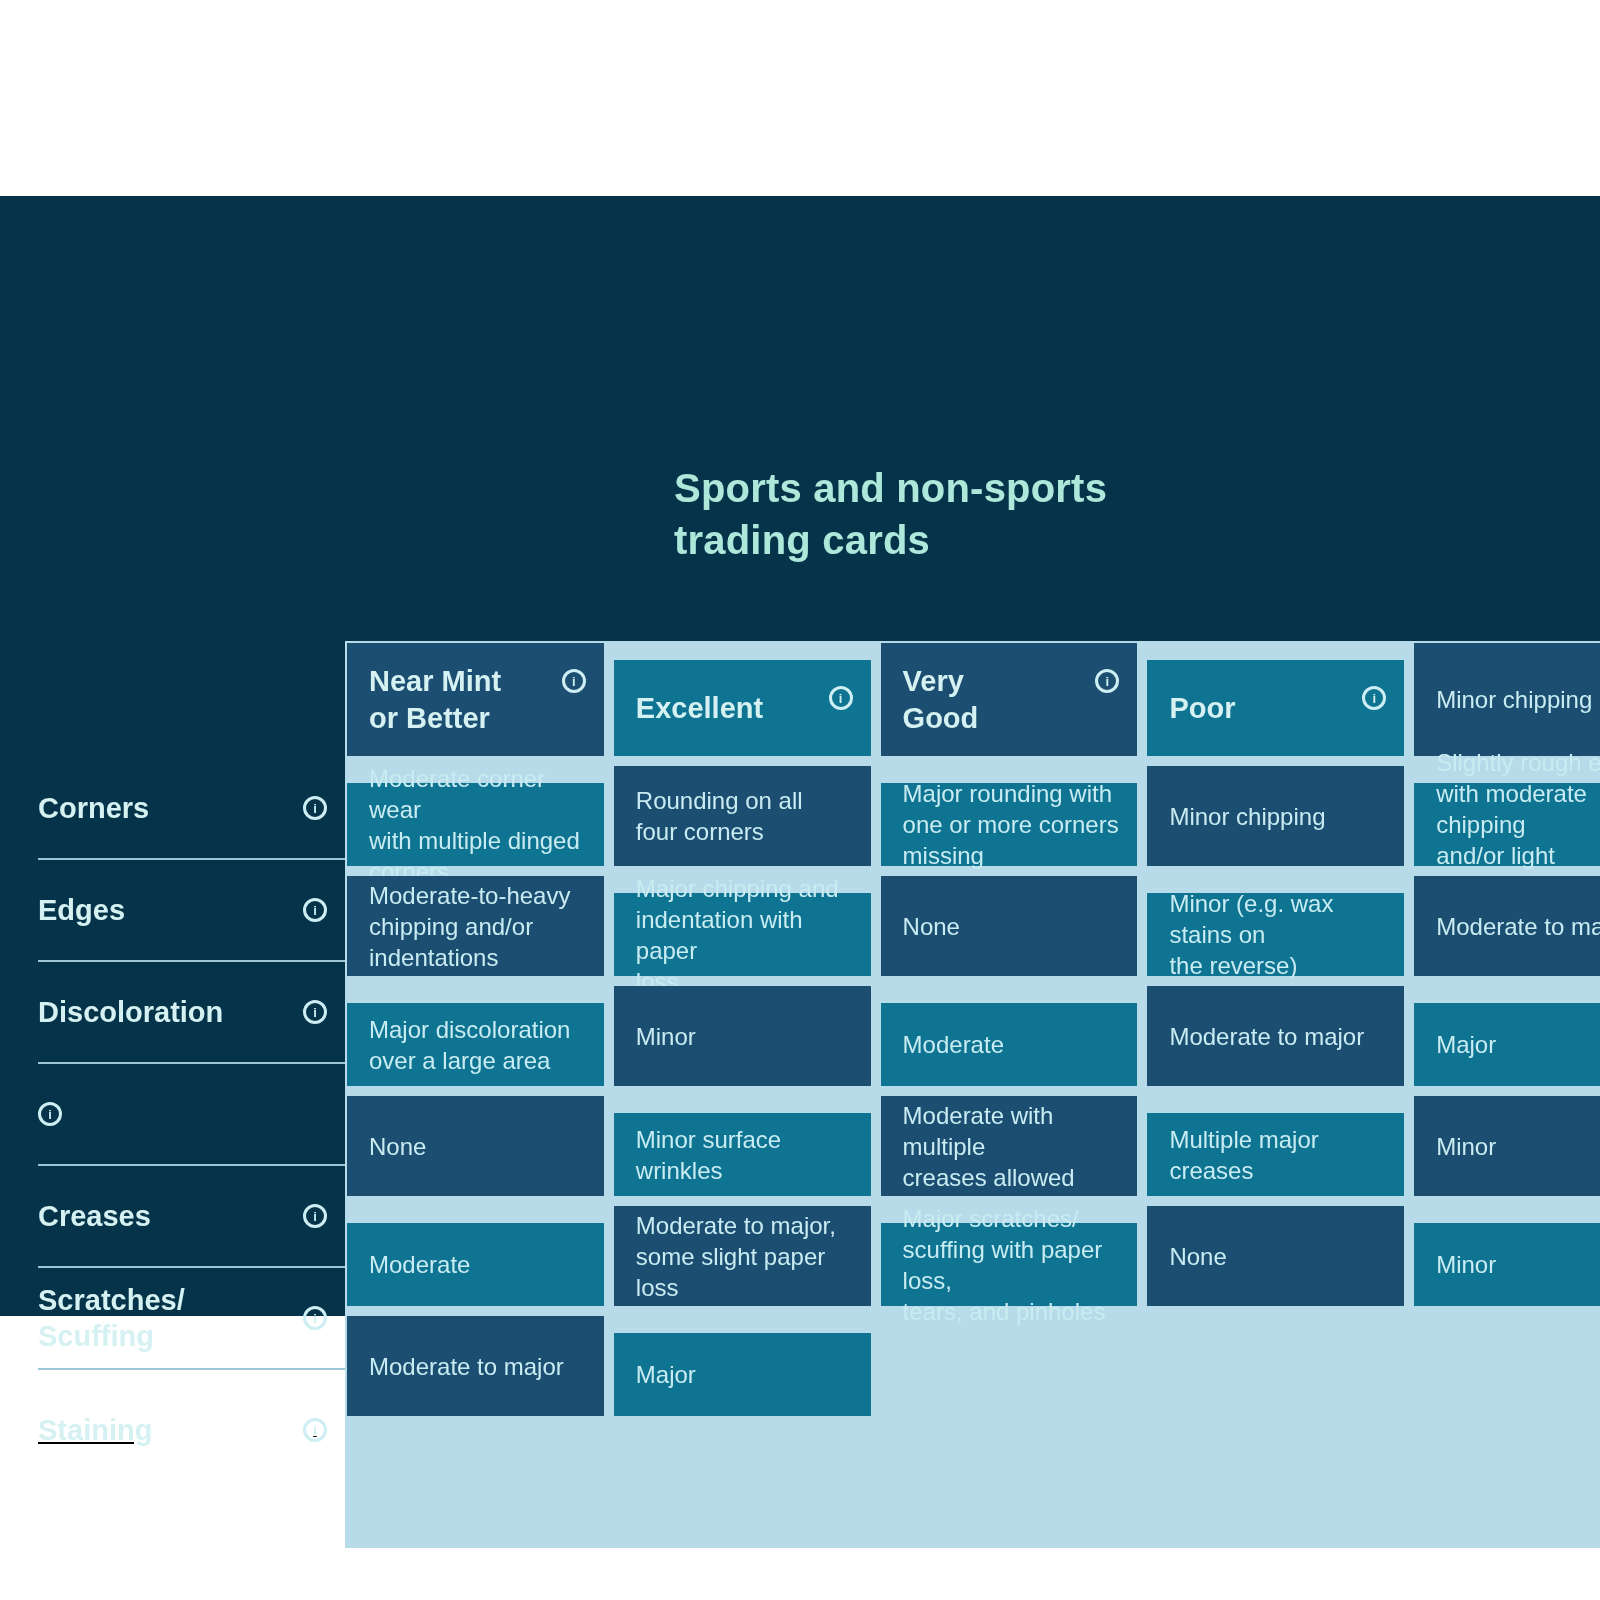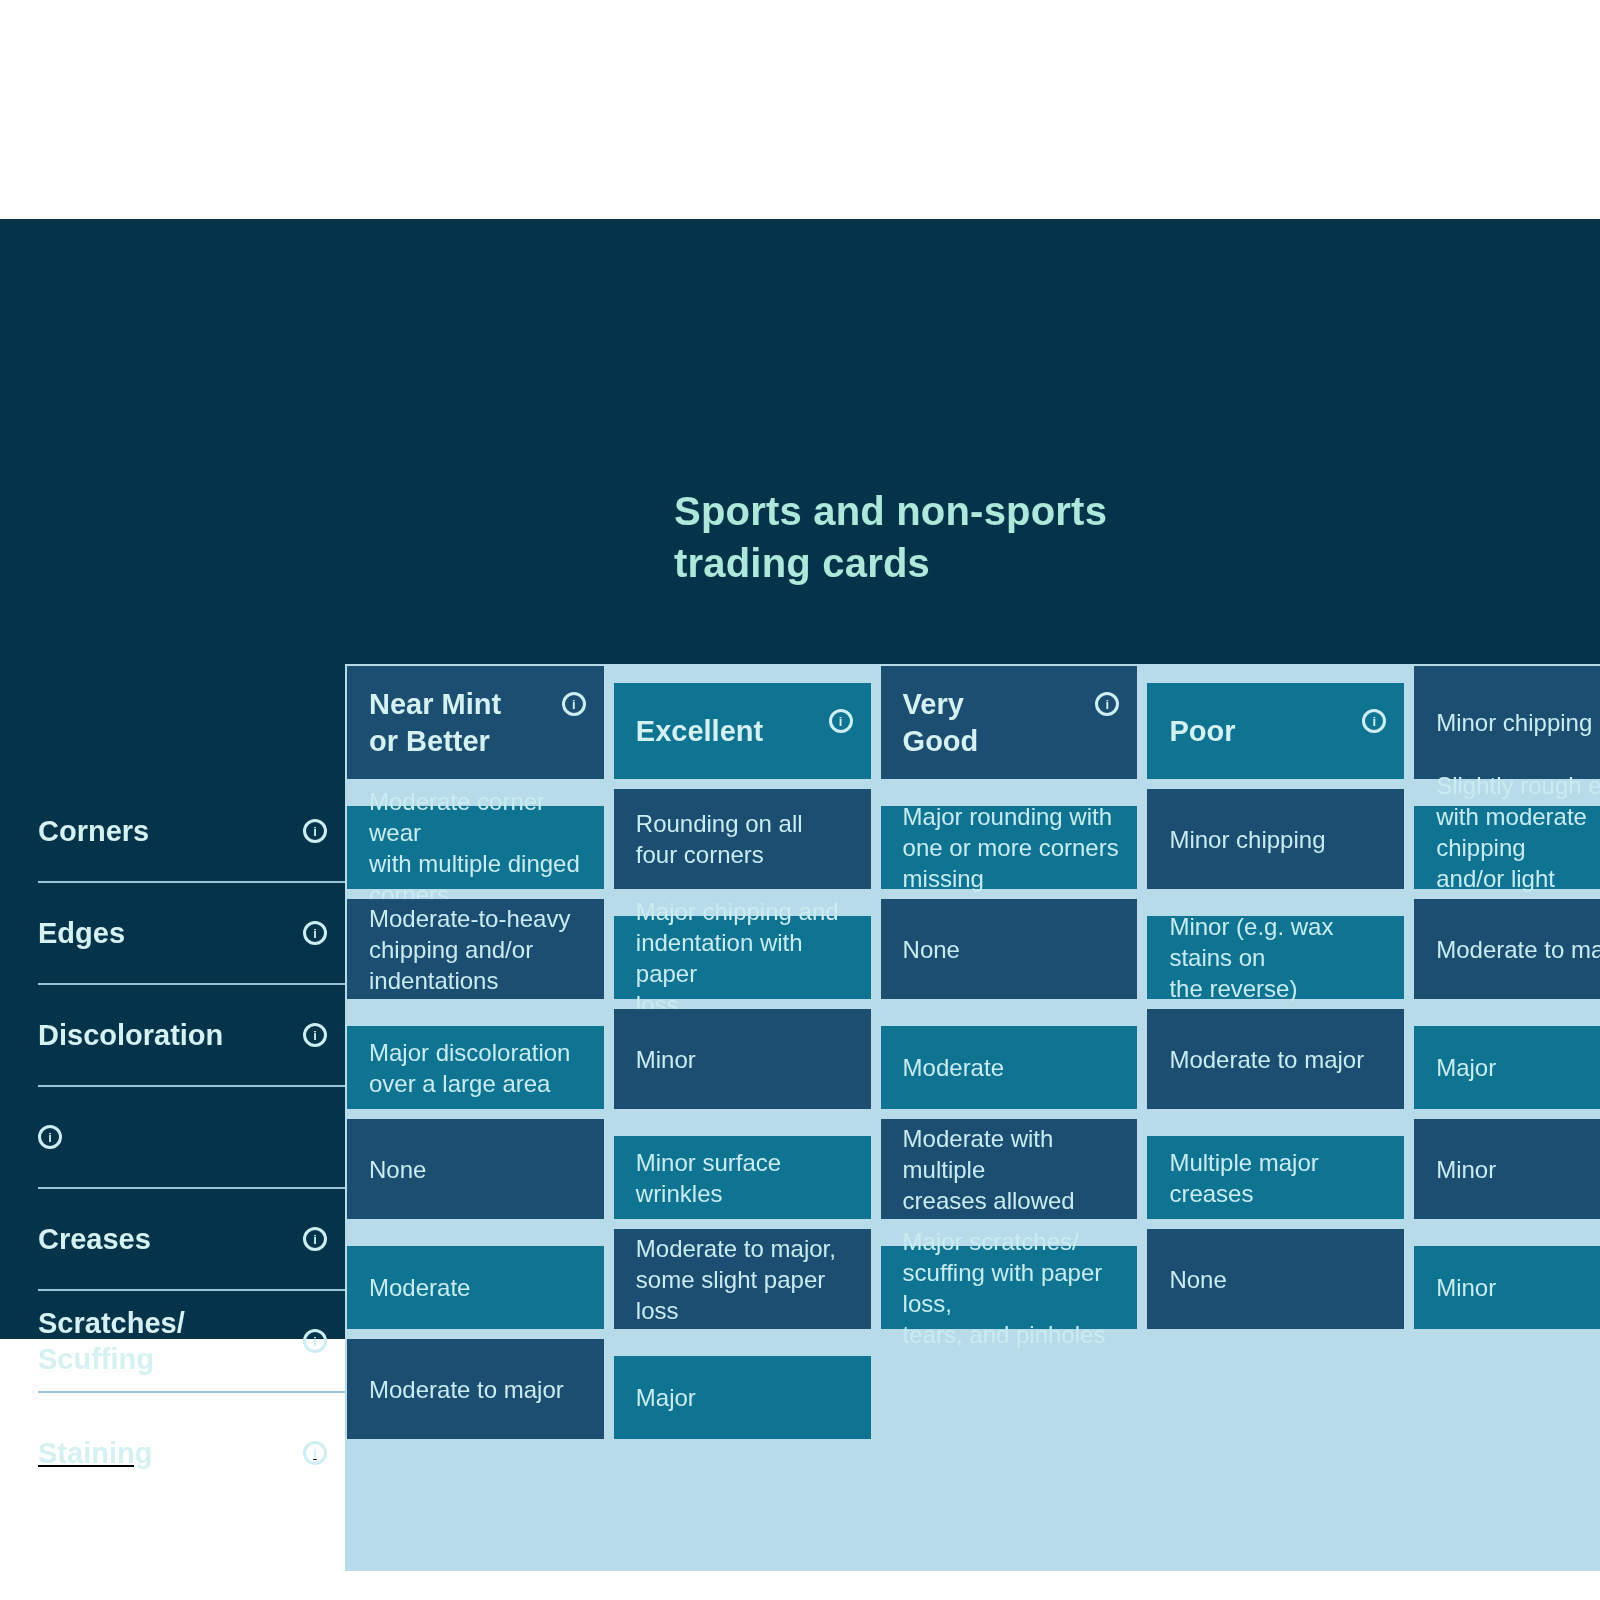--- a/index.html
+++ b/index.html
@@ -11,21 +11,21 @@
   .page {
     position: relative;
     width: 1600px;
     height: 1600px;
     background: #ffffff;
     overflow: hidden;
   }
   .panel {
     position: absolute;
     left: 0;
-    top: 219px;
+    top: 196px;
     width: 1600px;
     height: 1120px;
     background: #05344a;
   }
   .title {
     position: absolute;
     left: 674px;
     top: 266px;
     margin: 0;
     font-size: 40px;

